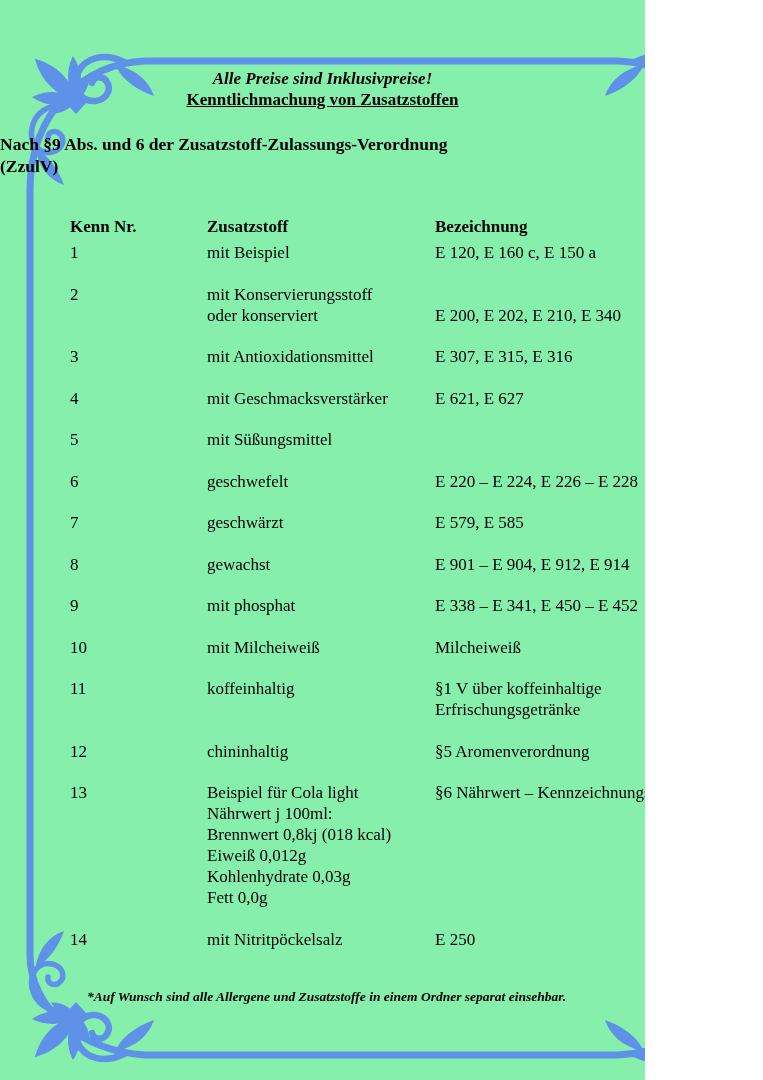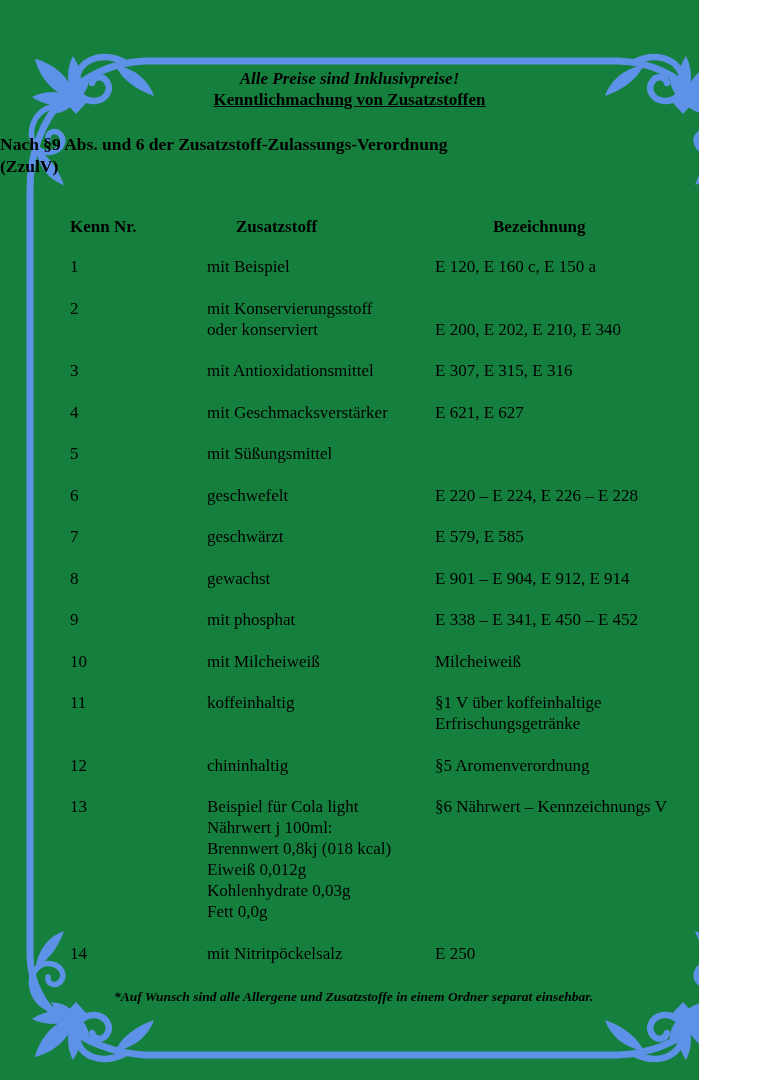--- a/index.html
+++ b/index.html
@@ -1,20 +1,20 @@
 <!DOCTYPE html>
 <html style="--blue: #5E92E8;"><head>
 <meta charset="utf-8">
 <style>
   html, body { margin: 0; padding: 0; background: #ffffff; }
   .page {
     position: relative;
-    width: 699px;
+    width: 645px;
     height: 1080px;
-    background: #15803d;
+    background: #86efac;
     font-family: "Liberation Serif", "DejaVu Serif", serif;
     color: #000000;
     overflow: hidden;
   }
   .border-svg {
     position: absolute;
     inset: 0;
     width: 763px;
     height: 1080px;
     color: var(--blue, #5E92E8);
@@ -43,21 +43,21 @@
   }
   .doc-table {
     position: absolute;
     left: 70px;
     top: 216px;
     width: 630px;
     font-size: 17px;
     line-height: 21px;
   }
   .t-row { display: flex; margin-bottom: 20.5px; }
-  .t-head { font-weight: bold; margin-bottom: 19px; gap: 29px; }
+  .t-head { font-weight: bold; margin-bottom: 5px; }
   .c { white-space: pre-line; }
   .c.nr { width: 137px; flex: 0 0 137px; }
   .c.zu { width: 228px; flex: 0 0 228px; }
   .c.be { flex: 1; }
   .footnote {
     position: absolute;
     top: 989px;
     left: 0;
     right: 0;
     text-align: center;

